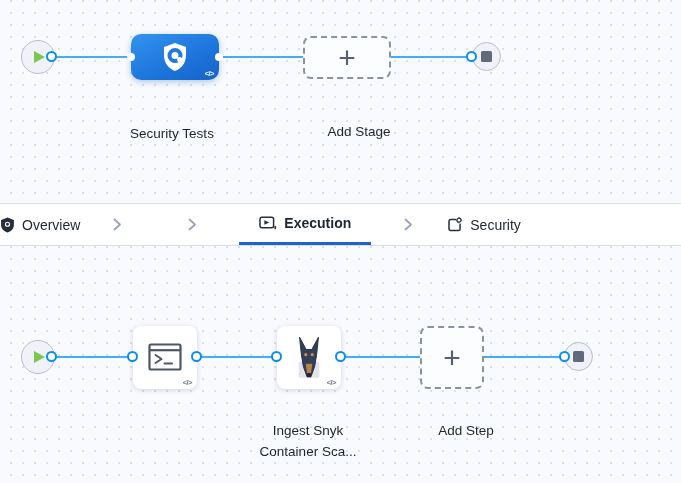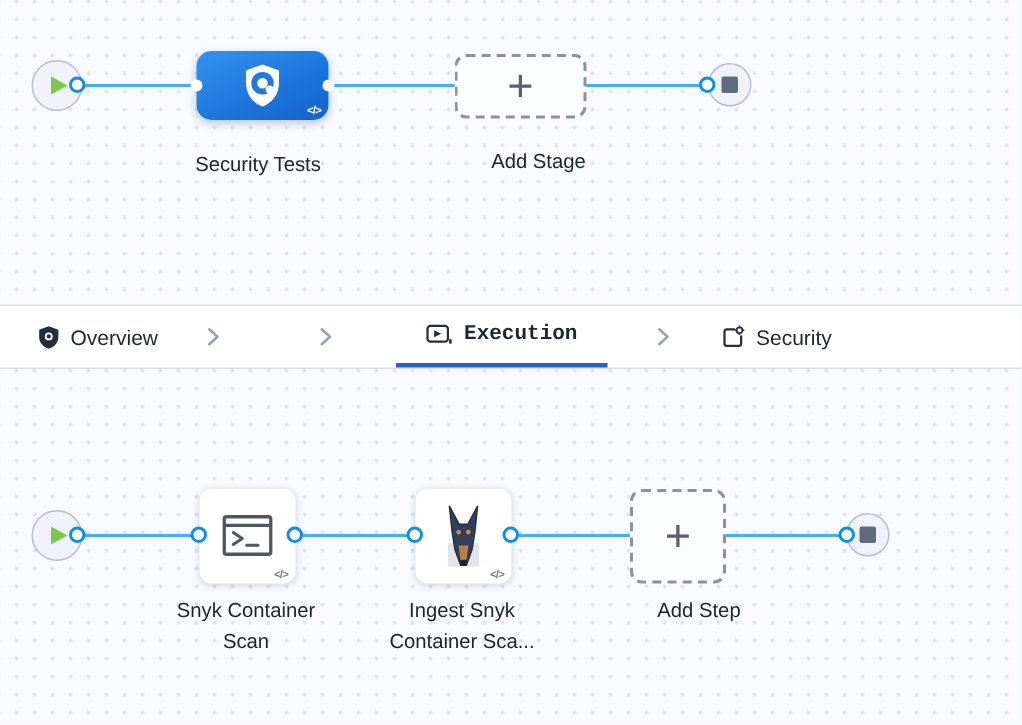--- a/index.html
+++ b/index.html
@@ -39,28 +39,28 @@
   
   .dashed{position:absolute;border:2px dashed #8a92a1;border-radius:8px;background:#fcfdfe;
     box-sizing:border-box;display:flex;align-items:center;justify-content:center;z-index:3;cursor:pointer;}
   .plus{font-size:30px;font-weight:200;color:#566070;line-height:26px;}
 
   
   .card{position:absolute;width:64px;height:63px;background:#fff;border-radius:8px;
     box-shadow:0 1px 5px rgba(40,50,80,.20);display:flex;align-items:center;justify-content:center;
     z-index:3;cursor:pointer;}
 
-  .node-label{position:absolute;text-align:center;font-size:13.5px;color:#1d242c;line-height:21px;z-index:2;}
+  .node-label{position:absolute;text-align:center;font-size:13.5px;color:#1d242c;line-height:21px;z-index:2;margin-top:24px;}
 
   
   .tabbar{position:absolute;top:203px;left:0;right:0;height:43px;background:#fff;
     border-top:1px solid #dadde5;border-bottom:1px solid #dadde5;box-sizing:border-box;
-    display:flex;align-items:stretch;padding-left:25px;font-size:14px;color:#1f2630;z-index:7;}
+    display:flex;align-items:stretch;font-size:14px;color:#1f2630;z-index:7;}
   .tab{display:flex;align-items:center;gap:7px;box-sizing:border-box;cursor:pointer;white-space:nowrap;}
-  .tab.active{padding:0 20px;margin-left:9px;border-bottom:3px solid #1f63c9;font-weight:bold;font-family:Liberation Mono, monospace;}
+  .tab.active{padding:0 20px;margin-left:9px;border-bottom:3px solid #1f63c9;font-weight:bold;}
   .sep{margin:0 33px;align-self:center;flex:0 0 auto;}
 </style>
 </head>
 <body>
 
 <div class="screen">
 
   <div class="canvas top">
     <div class="edge" style="left:52px;top:56px;width:420px;"></div>
 
@@ -176,18 +176,17 @@
 
     <div class="dashed" style="left:420px;top:80px;width:64px;height:63px;">
       <span class="plus">+</span>
     </div>
 
     <div class="port" style="left:559px;top:105px;"></div>
     <div class="term end" style="left:564px;top:96px;">
       <div class="stop-sq"></div>
     </div>
 
-    <div class="node-label" style="left:108px;top:150px;width:112px;">Snyk Container Scan</div>
     <div class="node-label" style="left:247px;top:150px;width:122px;">Ingest Snyk Container Sca...</div>
     <div class="node-label" style="left:416px;top:150px;width:100px;">Add Step</div>
   </div>
 
 </div>
 
 </body></html>

